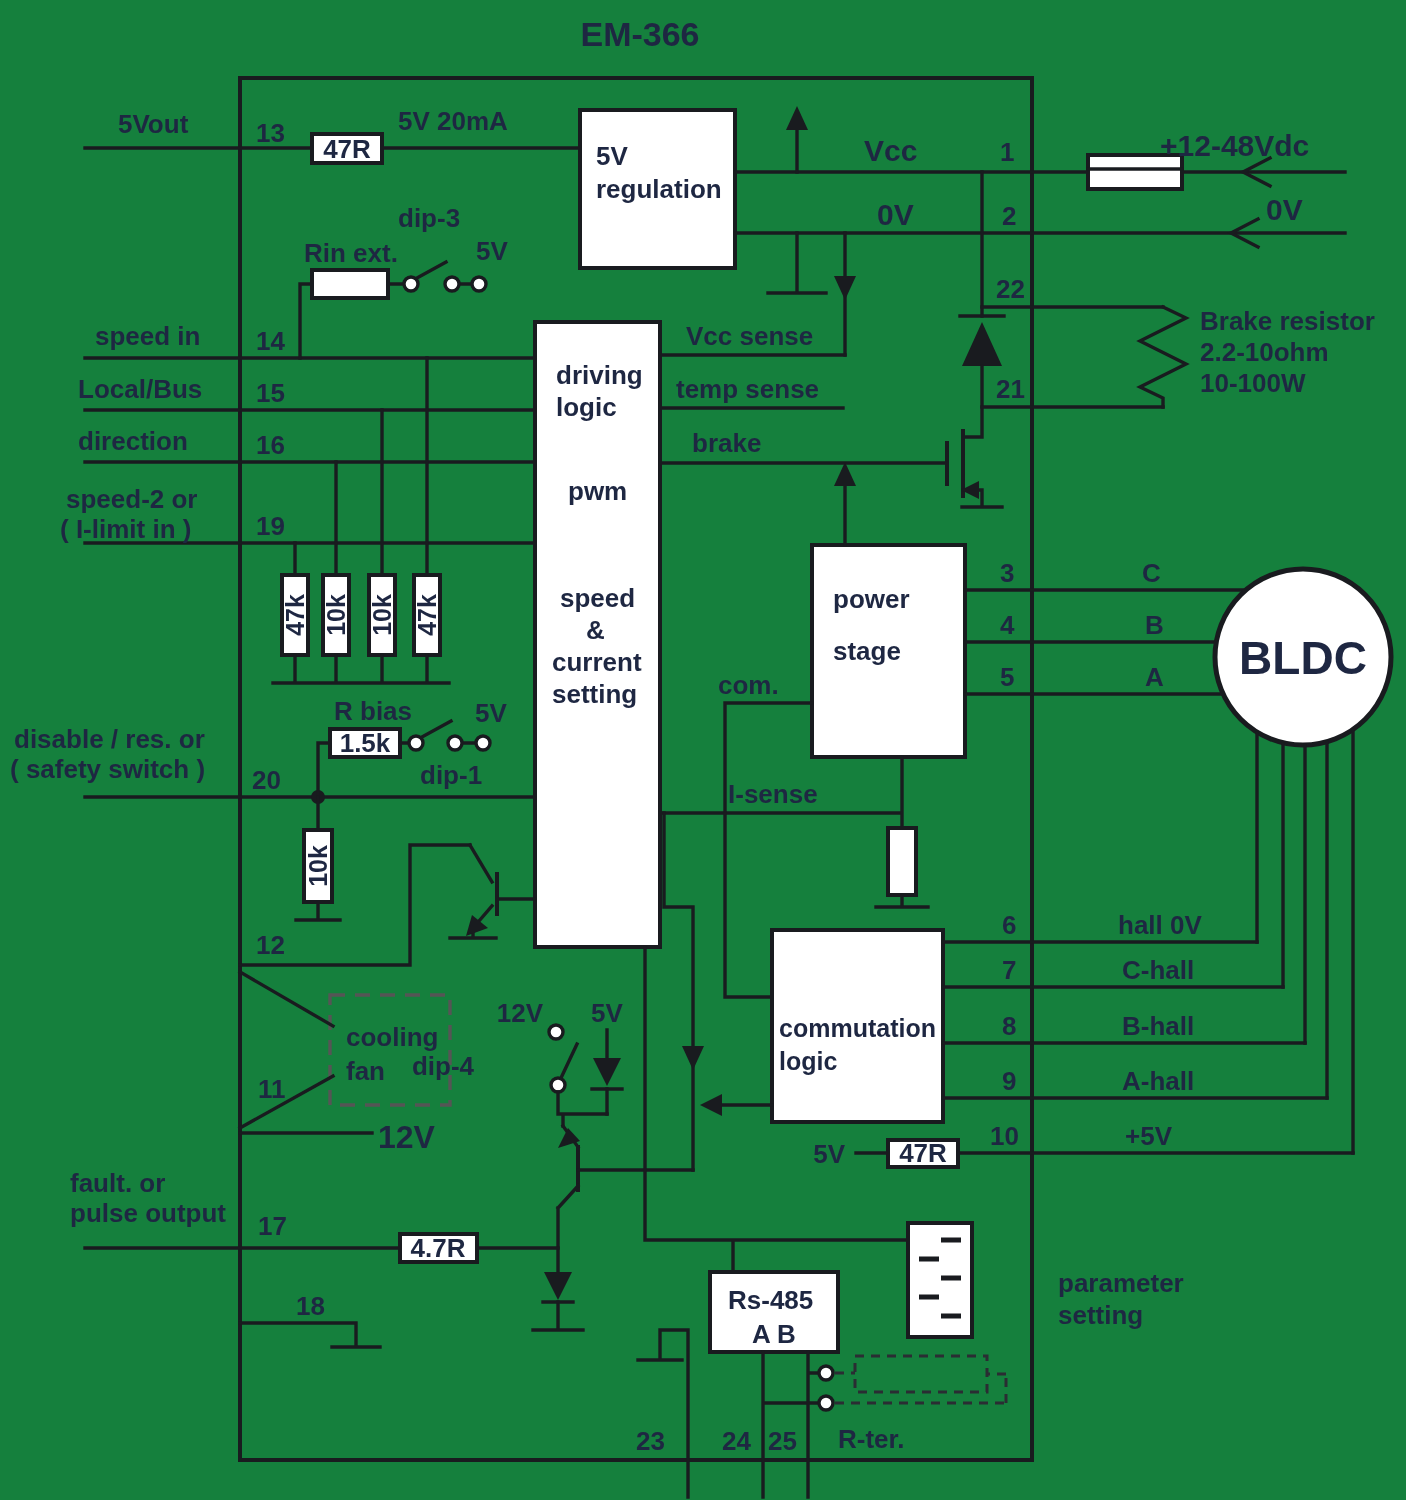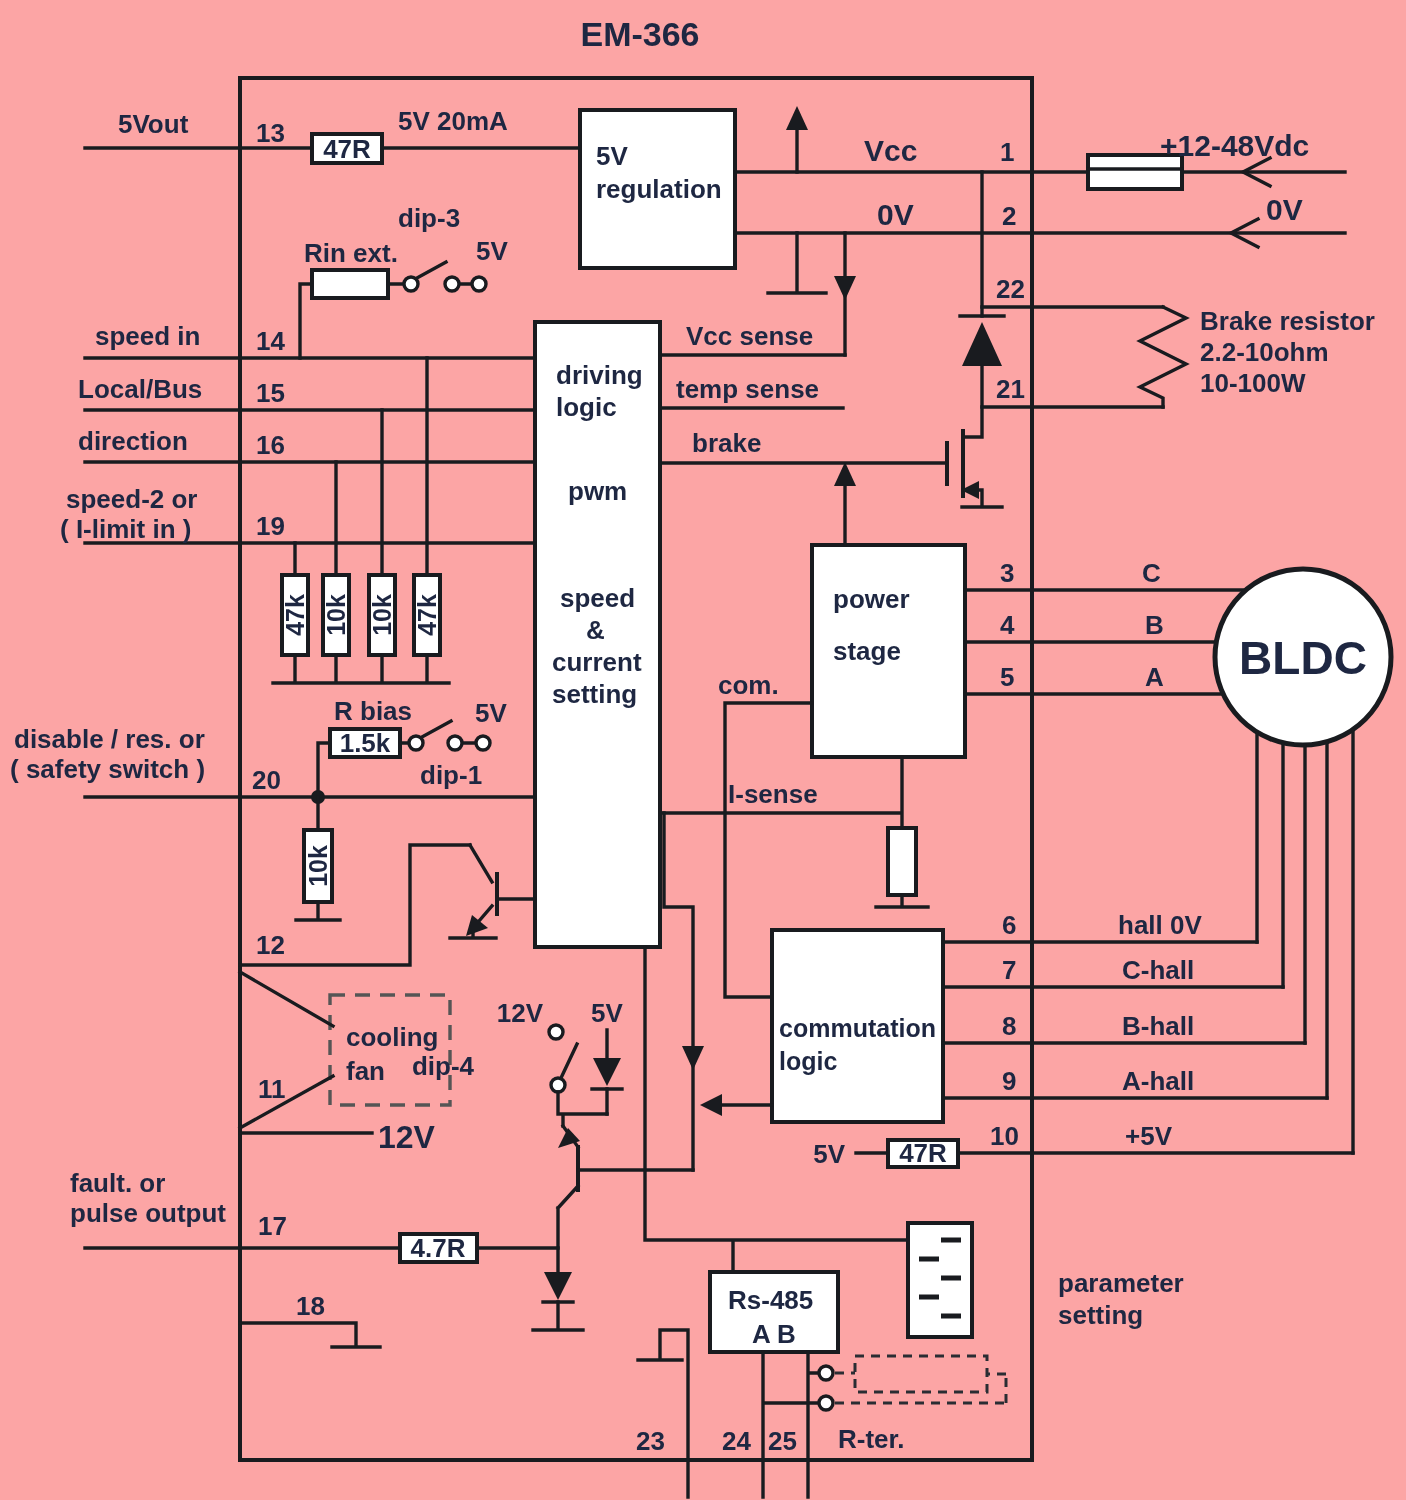--- a/index.html
+++ b/index.html
@@ -1,16 +1,16 @@
 <!DOCTYPE html>
 <html><head>
 <meta charset="utf-8">
 <style>
   html,body{margin:0;padding:0;background:#ffffff;}
-  .stage{width:1406px;height:1500px;position:relative;background:#fca5a5;overflow:hidden;}
+  .stage{width:1406px;height:1500px;position:relative;background:#15803d;overflow:hidden;}
   svg{display:block;}
   .w{stroke:#191b1f;stroke-width:3.4;fill:none;stroke-linecap:square;}
   .wt{stroke:#191b1f;stroke-width:4;fill:none;}
   .box{stroke:#191b1f;stroke-width:4;fill:#fff;}
   .boxthin{stroke:#191b1f;stroke-width:3.4;fill:#fff;}
   .dashg{stroke:#555;stroke-width:3.4;fill:none;stroke-dasharray:15 10;}
   .dashb{stroke:#2a2d33;stroke-width:3;fill:none;stroke-dasharray:9 7;}
   .fill{fill:#191b1f;stroke:none;}
   .pad{stroke:#191b1f;stroke-width:5;fill:none;}
   text{font-family:"Liberation Sans","DejaVu Sans",sans-serif;font-weight:700;fill:#1e2742;}

